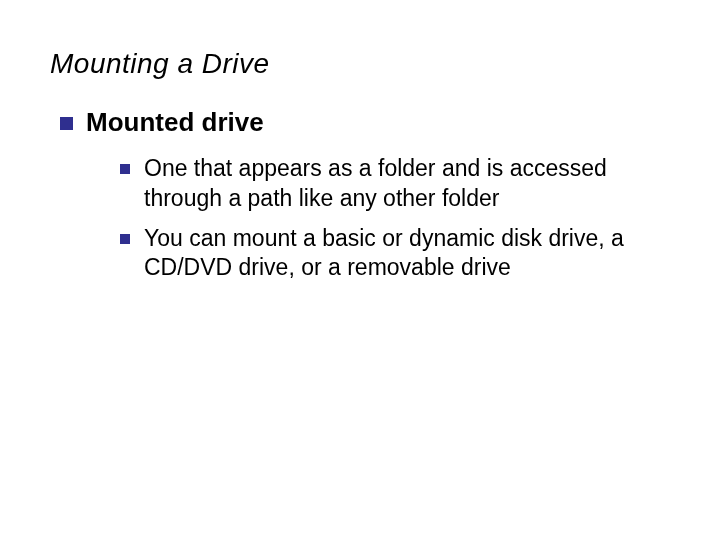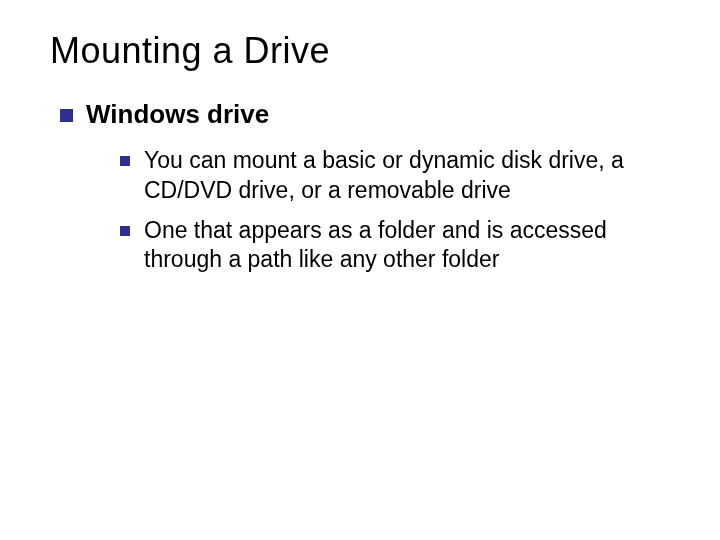--- a/index.html
+++ b/index.html
@@ -13,24 +13,25 @@
     overflow: hidden;
   }
   .slide {
     position: relative;
     width: 720px;
     height: 540px;
     box-sizing: border-box;
     padding: 30px 40px 40px 50px;
   }
   .title {
-    font-size: 36px;
+    font-size: 28px;
     font-weight: 400;
-    margin: 0 0 26px 0;
+    margin: 18px 0 26px 0;
     letter-spacing: 0.5px;
+    font-style: italic;
   }
   ul.outer {
     list-style: none;
     margin: 0;
     padding: 0 0 0 10px;
   }
   ul.outer > li {
     position: relative;
     font-size: 26px;
     line-height: 1.3;
@@ -73,24 +74,24 @@
   .bold { font-weight: bold; }
 </style>
 </head>
 <body>
 
 <div class="slide">
   <h1 class="title">Mounting a Drive</h1>
 
   <ul class="outer">
     <li>
-      <span class="bold">Windows drive</span>
+      <span class="bold">Mounted drive</span>
       <ul class="inner">
         <li>
-          <span>You can mount a basic or dynamic disk drive, a CD/DVD drive, or a removable drive</span>
+          <span>One that appears as a folder and is accessed through a path like any other folder</span>
         </li>
         <li>
-          <span>One that appears as a folder and is accessed through a path like any other folder</span>
+          <span>You can mount a basic or dynamic disk drive, a CD/DVD drive, or a removable drive</span>
         </li>
       </ul>
     </li>
   </ul>
 </div>
 
 </body></html>

